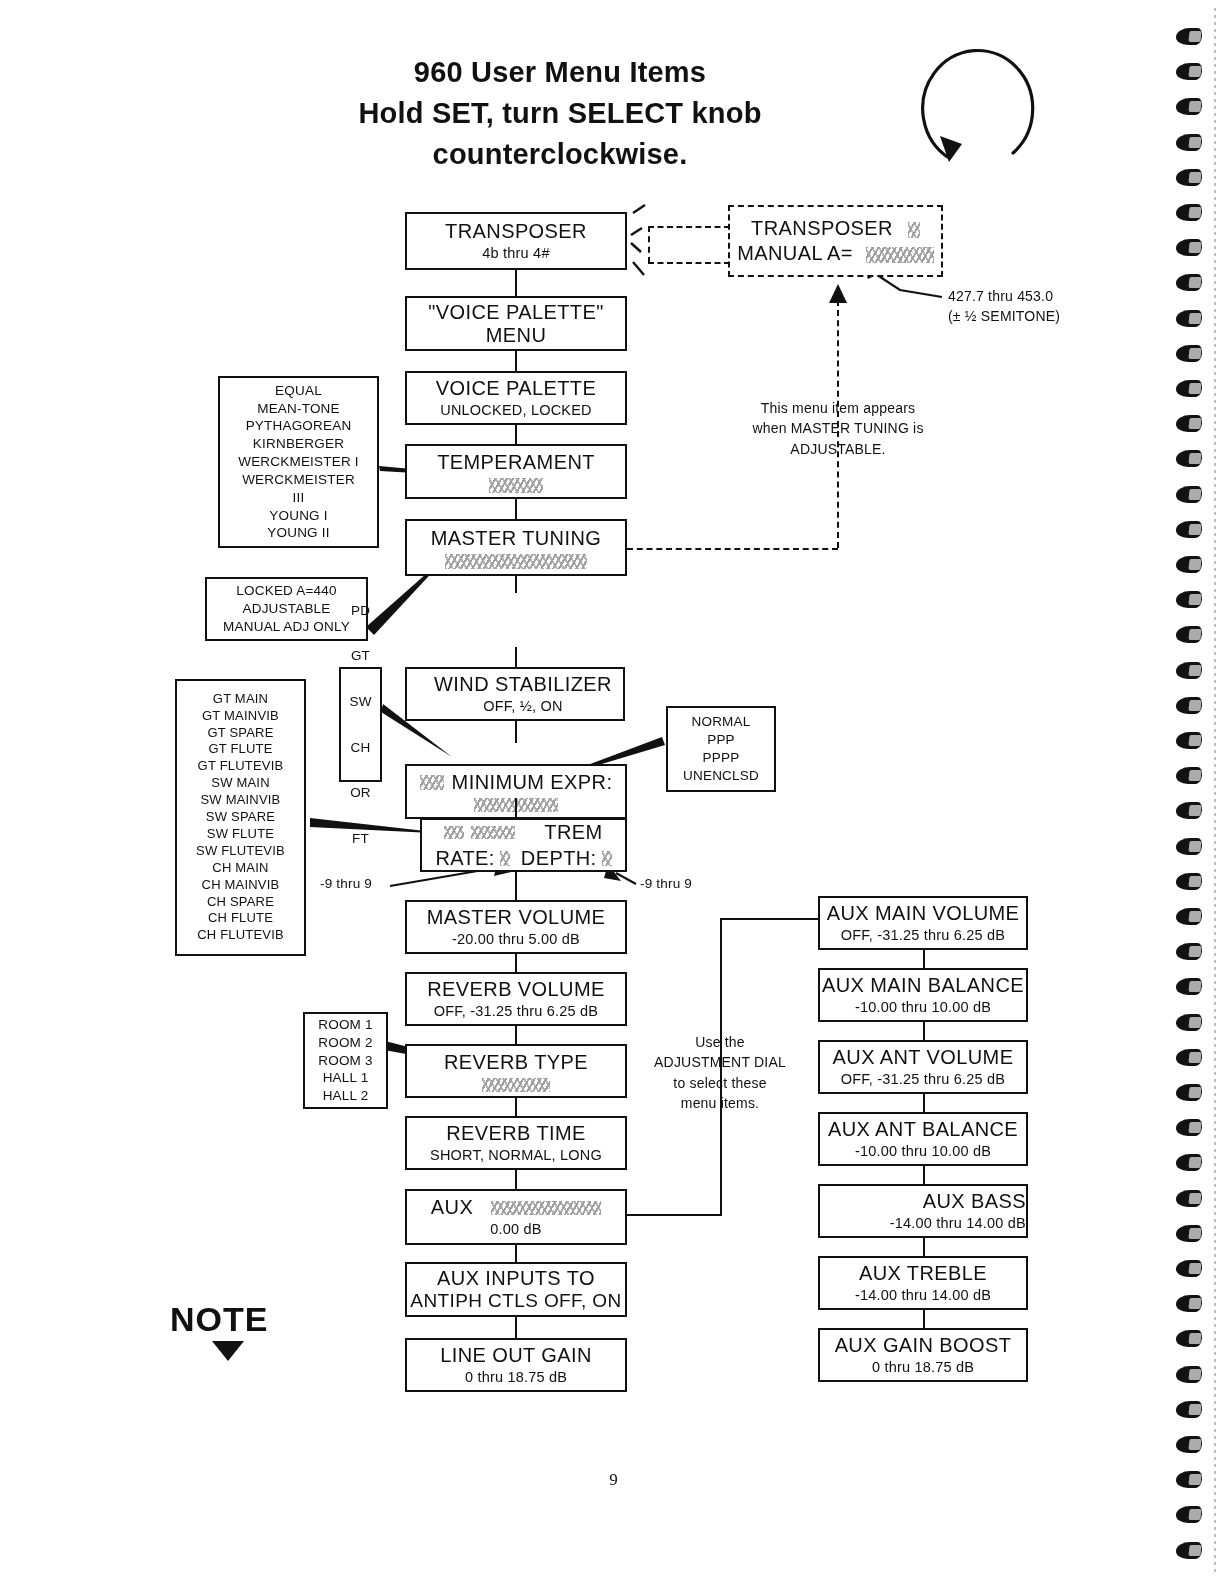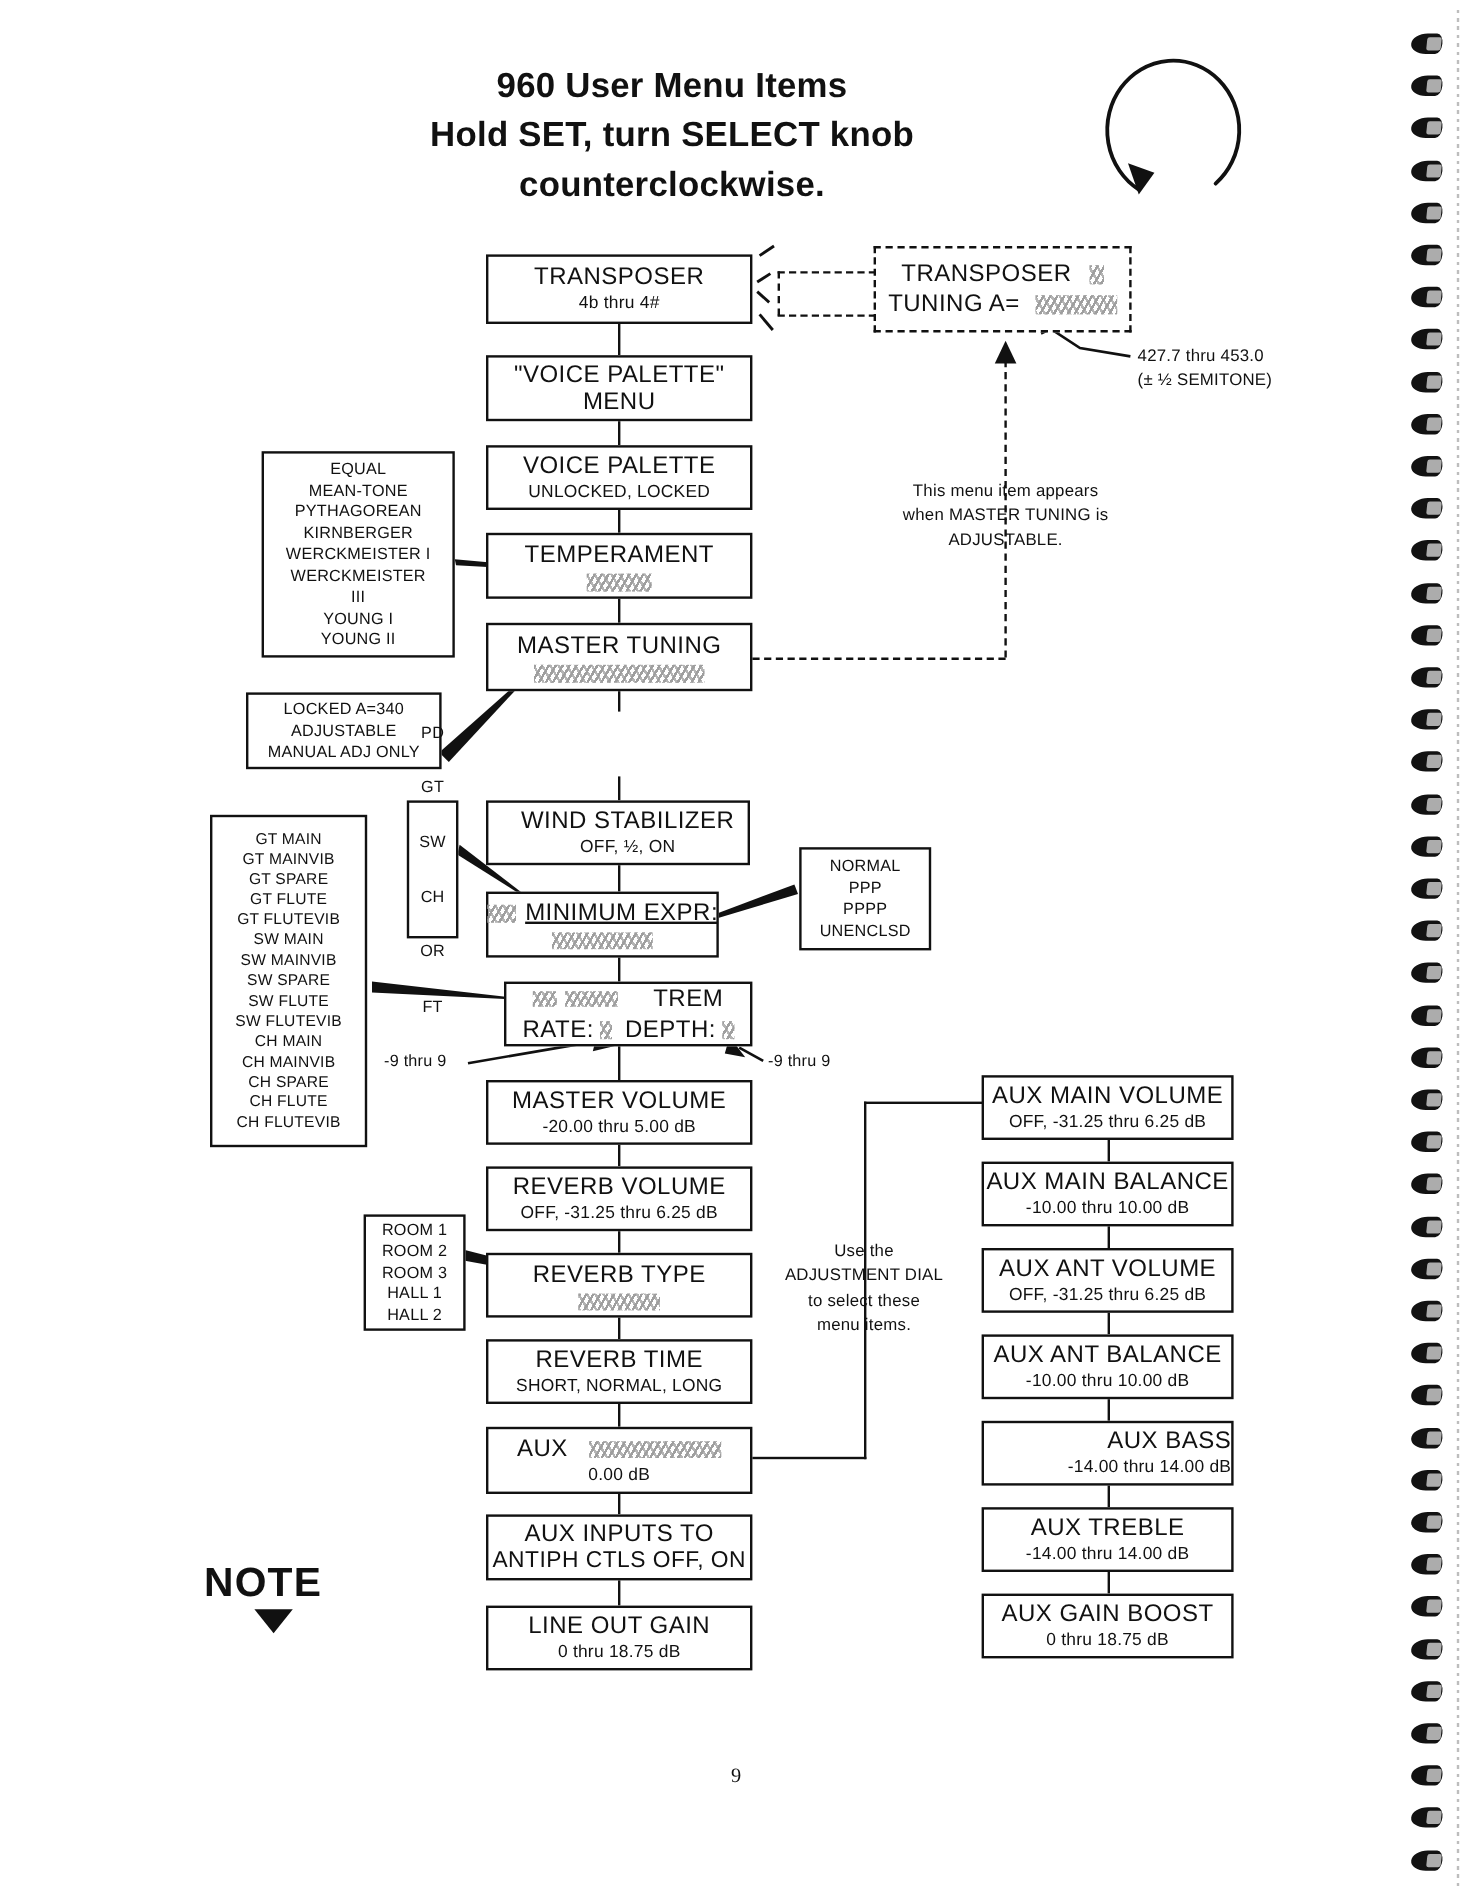--- a/index.html
+++ b/index.html
@@ -251,21 +251,21 @@
   <div class="vline" style="left:515px;top:576px;height:17px;"></div>
 
   <div class="vline" style="left:515px;top:647px;height:20px;"></div>
 
   <div class="box" style="left:405px;top:667px;width:220px;height:54px;padding-left:16px;">
     <div class="t1">WIND STABILIZER</div>
     <div class="t2">OFF,  ½,  ON</div>
   </div>
   <div class="vline" style="left:515px;top:721px;height:22px;"></div>
 
-  <div class="box" style="left:405px;top:743px;width:194px;height:55px;text-decoration:underline;">
+  <div class="box" style="left:405px;top:764px;width:222px;height:55px;">
     <div style="display:flex;align-items:center;gap:8px;">
       <span class="blur" style="width:24px;height:15px;"></span>
       <span class="t1">MINIMUM EXPR:</span>
     </div>
     <div class="blur" style="width:84px;height:14px;margin-top:4px;"></div>
   </div>
   <div class="vline" style="left:515px;top:798px;height:20px;"></div>
 
   <div class="box" style="left:420px;top:818px;width:207px;height:54px;">
     <div style="display:flex;align-items:center;gap:7px;">
@@ -325,21 +325,21 @@
     <div class="t1">LINE OUT GAIN</div>
     <div class="t2">0 thru 18.75 dB</div>
   </div>
 
   <div class="box dashed" style="left:728px;top:205px;width:215px;height:72px;">
     <div class="t1">
       <span>TRANSPOSER</span>
       <span class="blur" style="width:12px;height:16px;margin-left:9px;"></span>
     </div>
     <div class="t1" style="margin-top:2px;">
-      <span>TUNING  A=</span>
+      <span>MANUAL  A=</span>
       <span class="blur" style="width:68px;height:16px;margin-left:7px;"></span>
     </div>
   </div>
 
   <div class="hline dash" style="left:648px;top:226px;width:82px;"></div>
   <div class="hline dash" style="left:648px;top:262px;width:82px;"></div>
   <div class="vline dash" style="left:648px;top:226px;height:37px;"></div>
 
   <div class="hline dash" style="left:627px;top:548px;width:211px;"></div>
   <div class="vline dash" style="left:837px;top:300px;height:248px;"></div>
@@ -361,21 +361,21 @@
     <div>PYTHAGOREAN</div>
     <div>KIRNBERGER</div>
     <div>WERCKMEISTER  I</div>
     <div>WERCKMEISTER</div>
     <div>III</div>
     <div>YOUNG  I</div>
     <div>YOUNG  II</div>
   </div>
 
   <div class="listbox" style="left:205px;top:577px;width:163px;height:64px;">
-    <div>LOCKED  A=340</div>
+    <div>LOCKED  A=440</div>
     <div>ADJUSTABLE</div>
     <div>MANUAL ADJ ONLY</div>
   </div>
 
   <div class="listbox tight" style="left:339px;top:667px;width:43px;height:115px;">
     <div>PD</div>
     <div>GT</div>
     <div>SW</div>
     <div>CH</div>
     <div>OR</div>

